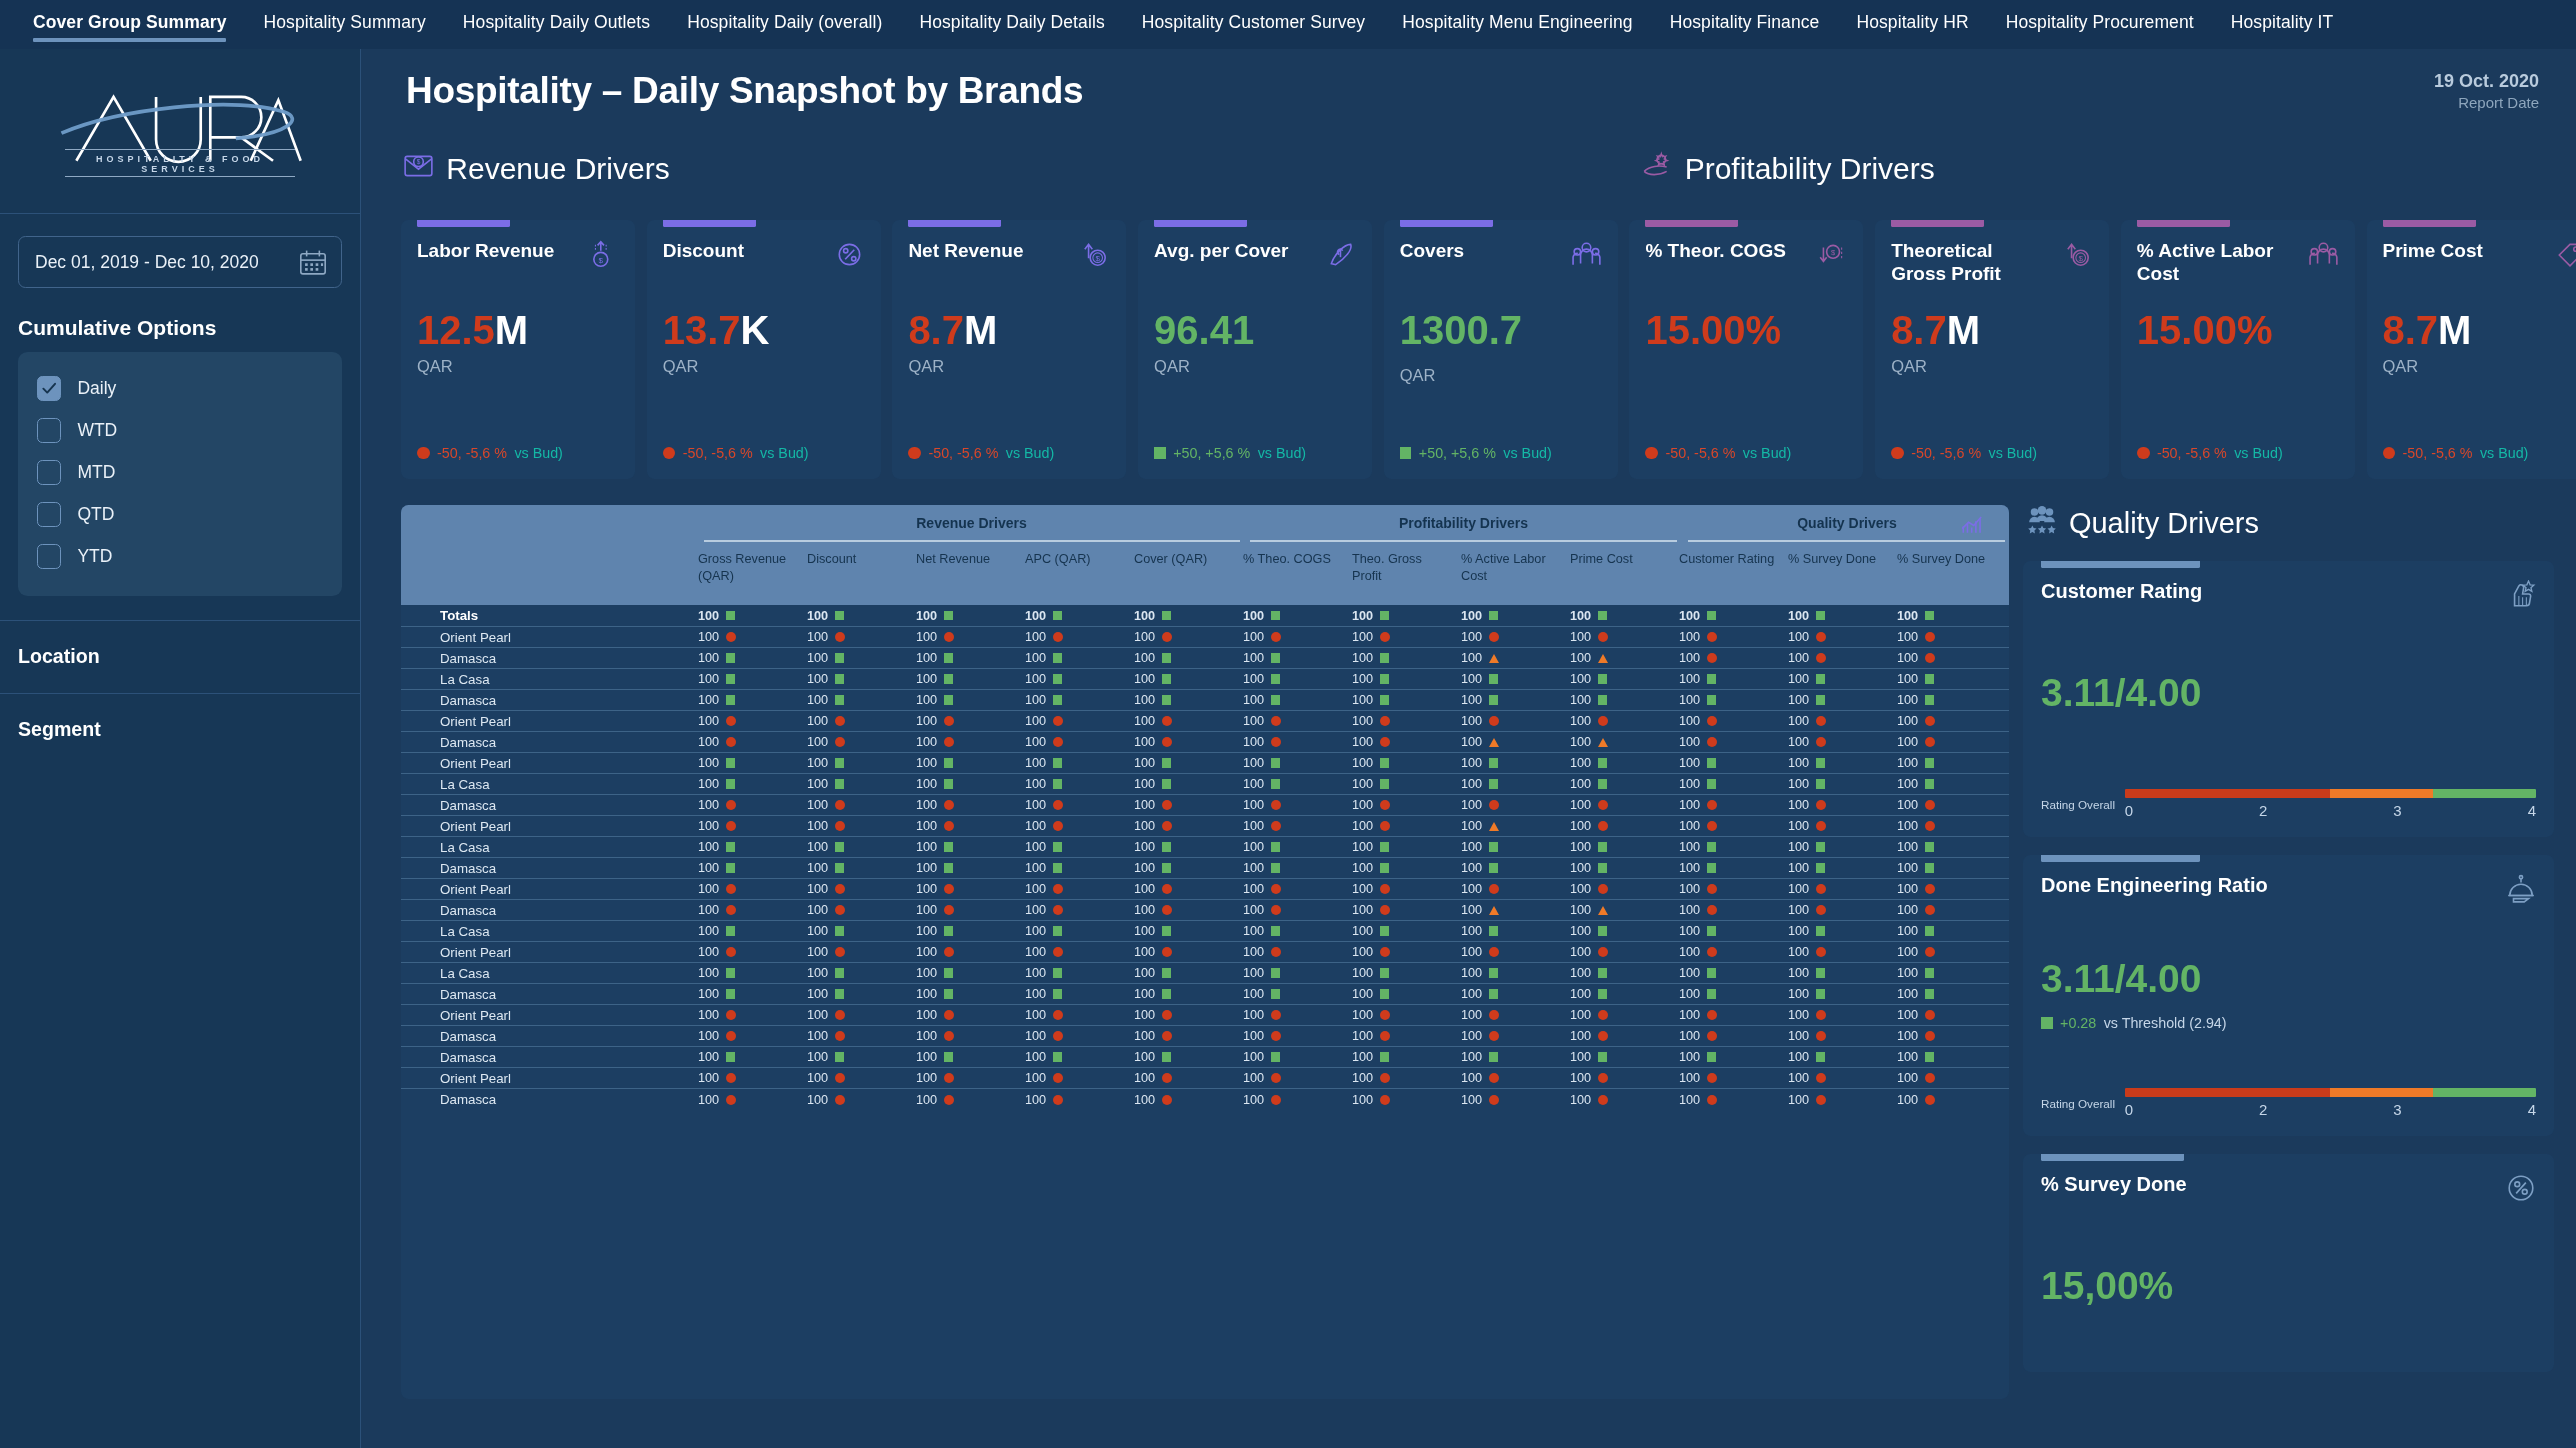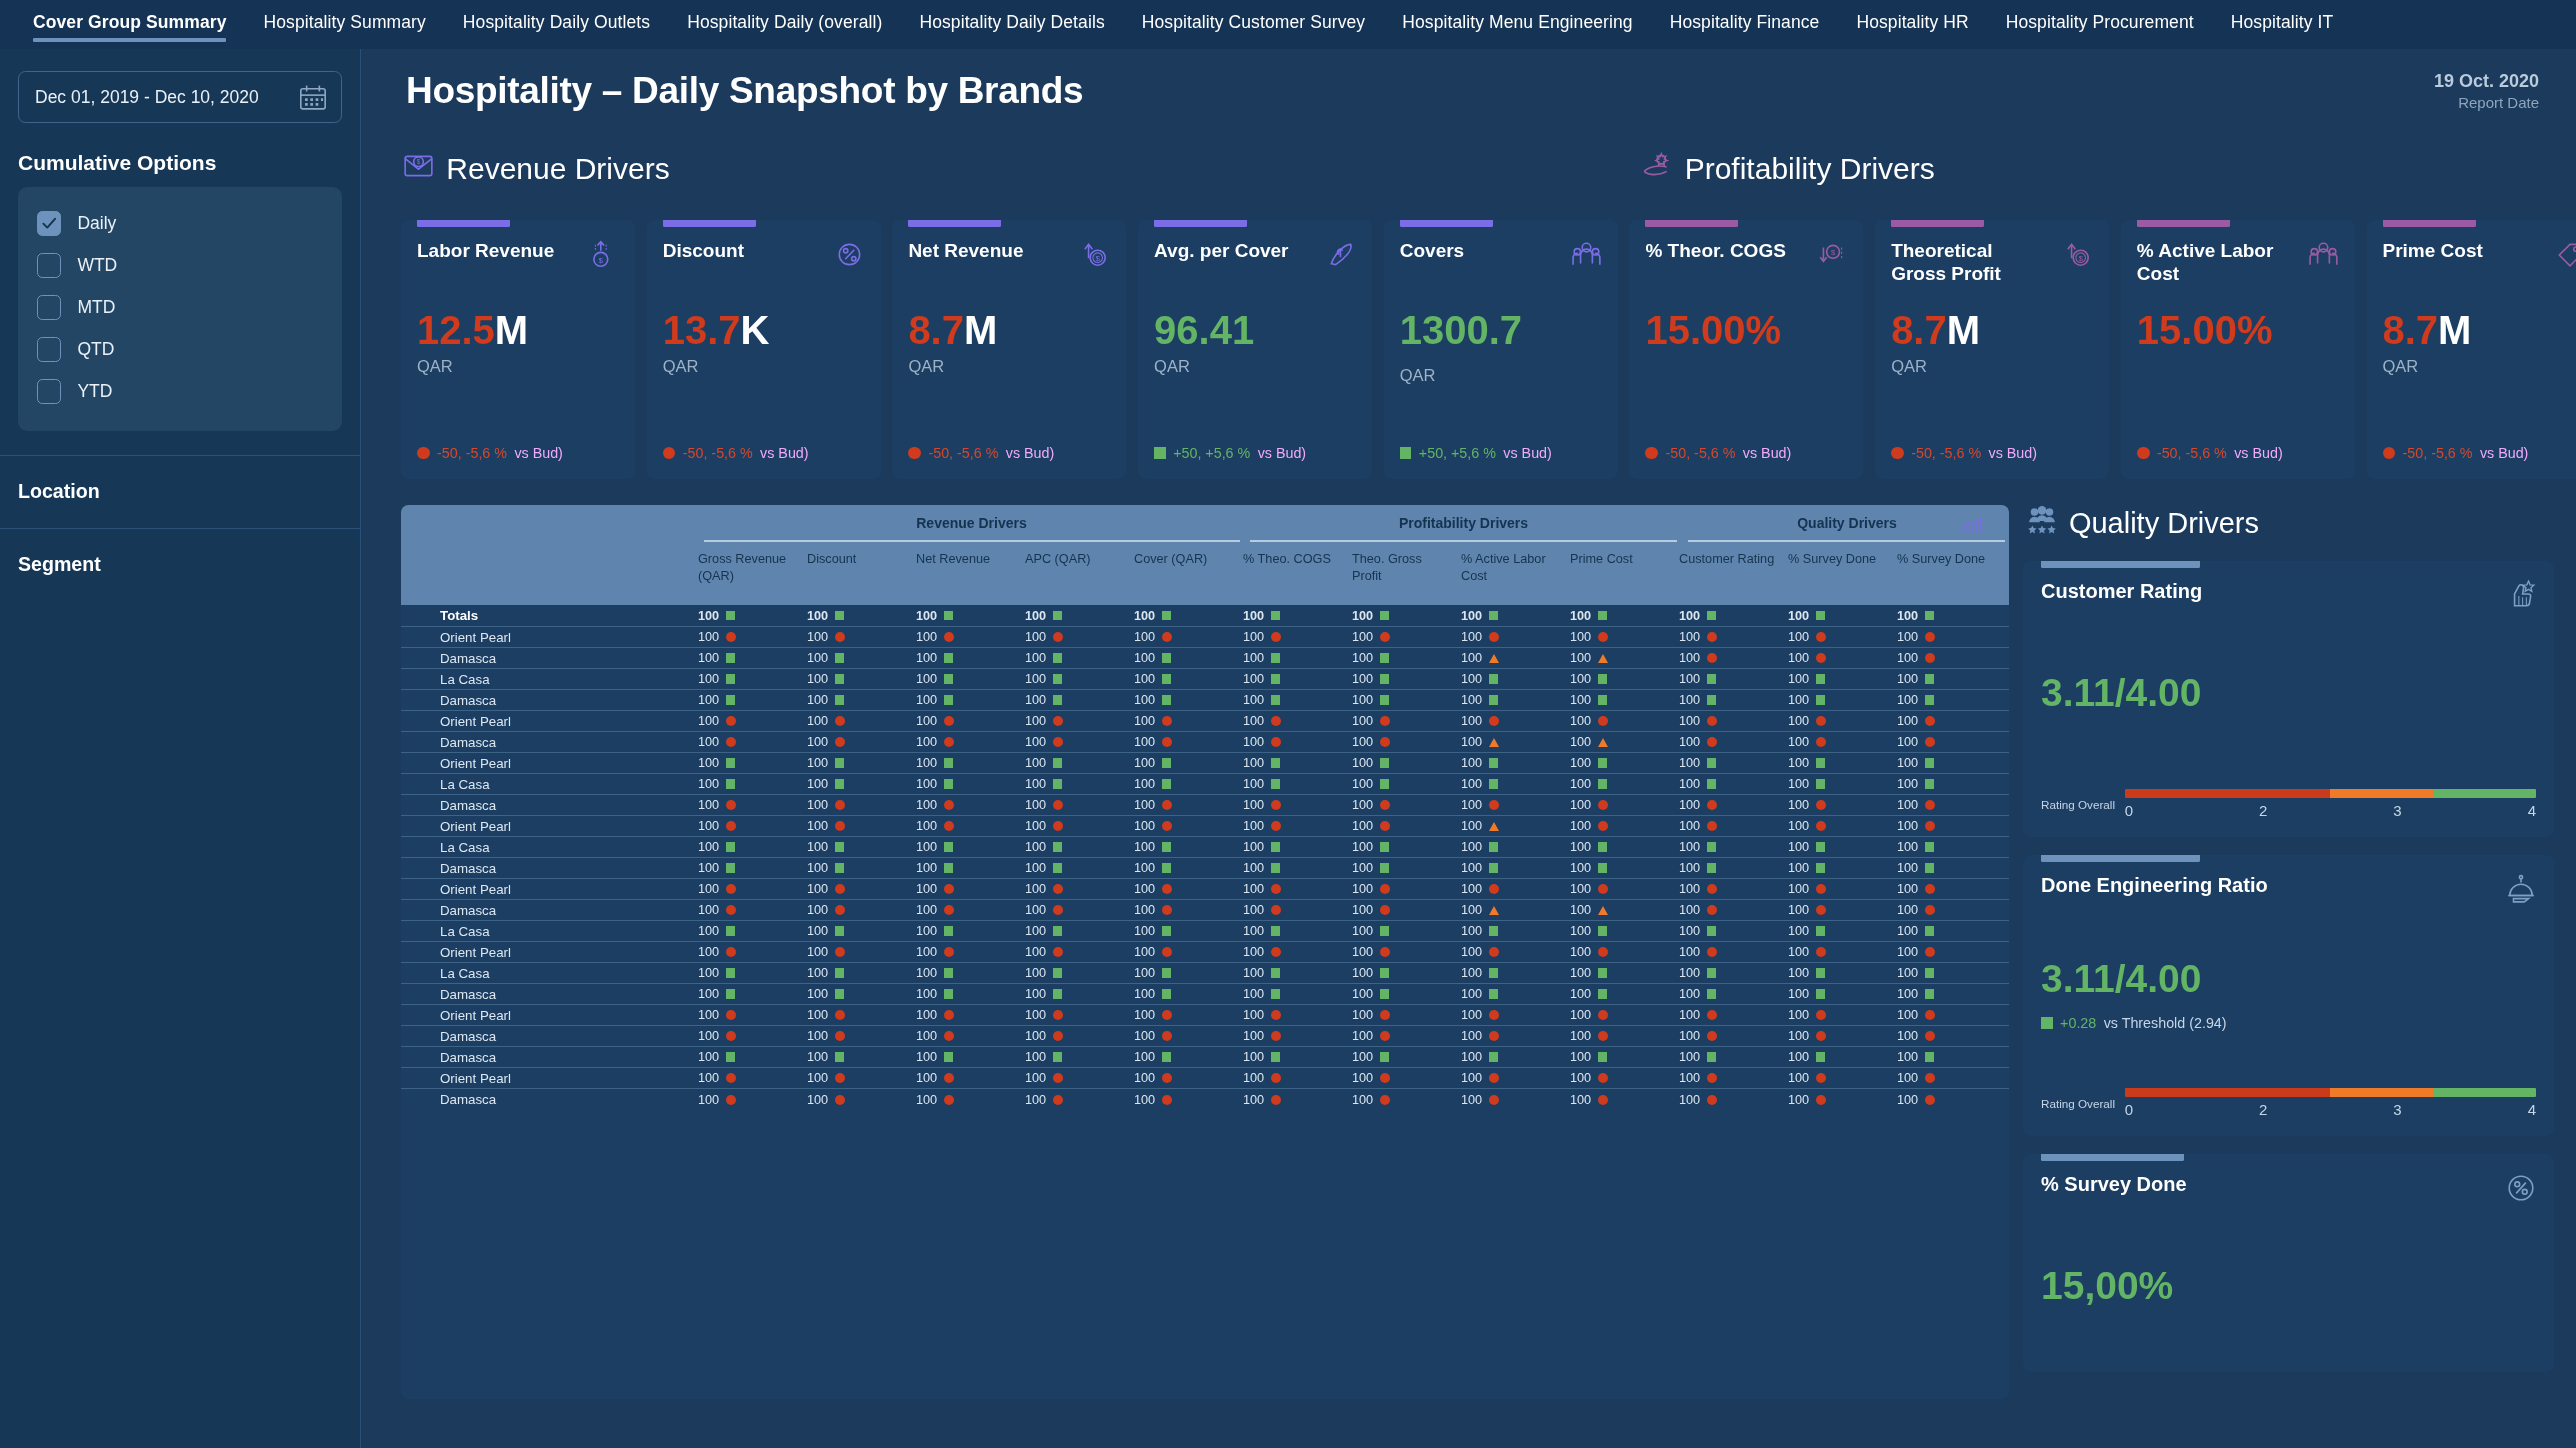--- a/index.html
+++ b/index.html
@@ -141,21 +141,21 @@
   .kpi-foot {
     position: absolute; left: 16px; bottom: 18px;
     display: flex; align-items: center; gap: 7.4px;
     font-size: 14.3px;
   }
   .ind { flex: 0 0 auto; }
   .ind.circle { width: 12.7px; height: 12.7px; border-radius: 50%; background: #cf3b1c; }
   .ind.square { width: 11.7px; height: 11.7px; background: #63b465; }
   .foot-neg { color: #d8472a; }
   .foot-pos { color: #63b465; }
-  .foot-vs { color: #f0abfc; }
+  .foot-vs { color: #14b8a6; }
 
   
   .tablecard {
     position: absolute; top: 505px; left: 401px;
     width: 1608px; height: 894px;
     background: #1c3e62; border-radius: 7.4px; overflow: hidden;
   }
   .thead {
     background: #5f84ae; height: 100px; position: relative;
   }
@@ -248,20 +248,33 @@
     <div class="navitem">Hospitality Customer Survey</div>
     <div class="navitem">Hospitality Menu Engineering</div>
     <div class="navitem">Hospitality Finance</div>
     <div class="navitem">Hospitality HR</div>
     <div class="navitem">Hospitality Procurement</div>
     <div class="navitem">Hospitality IT</div>
   </div>
 
 <div class="sidebar">
 
+  <div class="logo-wrap">
+    <div class="logo">
+      <svg viewBox="0 0 470 190" width="250" height="101">
+        <path d="M40 150 L110 30 L180 150" fill="none" stroke="#ffffff" stroke-width="5"></path>
+        <path d="M190 30 L190 110 a42 42 0 0 0 84 0 L274 30" fill="none" stroke="#ffffff" stroke-width="5"></path>
+        <path d="M292 150 L292 30 L350 30 a38 38 0 0 1 0 76 L292 106" fill="none" stroke="#ffffff" stroke-width="5"></path>
+        <path d="M350 106 L410 150" fill="none" stroke="#ffffff" stroke-width="5"></path>
+        <path d="M368 150 L420 36 L462 150" fill="none" stroke="#ffffff" stroke-width="5"></path>
+        <path d="M12 98 C120 52, 330 28, 430 58 C468 70, 440 100, 340 108" fill="none" stroke="#6f9cc9" stroke-width="7" opacity="0.95"></path>
+      </svg>
+      <div class="logo-sub">HOSPITALITY &amp; FOOD SERVICES</div>
+    </div>
+  </div>
 
   <div class="date-row">
     <div class="date-box">
       <span class="date-text">Dec 01, 2019 - Dec 10, 2020</span>
       <span class="cal-icon">
         <svg viewBox="0 0 52 50" width="28" height="26.5">
           <rect x="3" y="9" width="46" height="38" rx="4" fill="none" stroke="#8fa9c4" stroke-width="3"></rect>
           <line x1="3" y1="21" x2="49" y2="21" stroke="#8fa9c4" stroke-width="3"></line>
           <line x1="14" y1="3" x2="14" y2="14" stroke="#8fa9c4" stroke-width="3"></line>
           <line x1="38" y1="3" x2="38" y2="14" stroke="#8fa9c4" stroke-width="3"></line>

